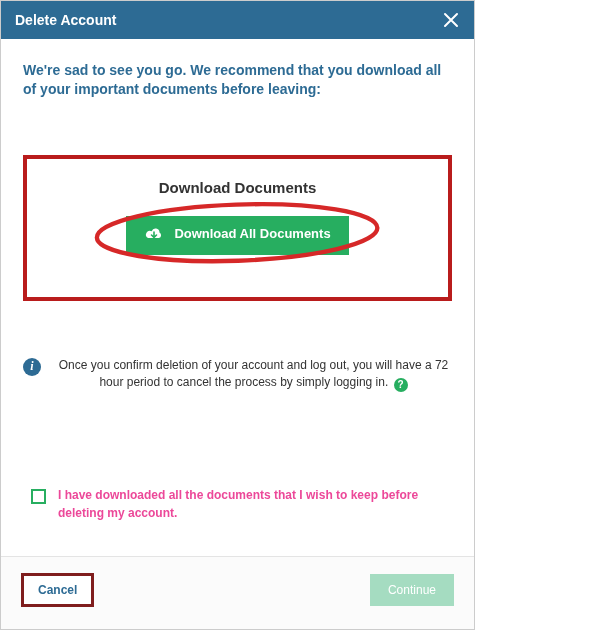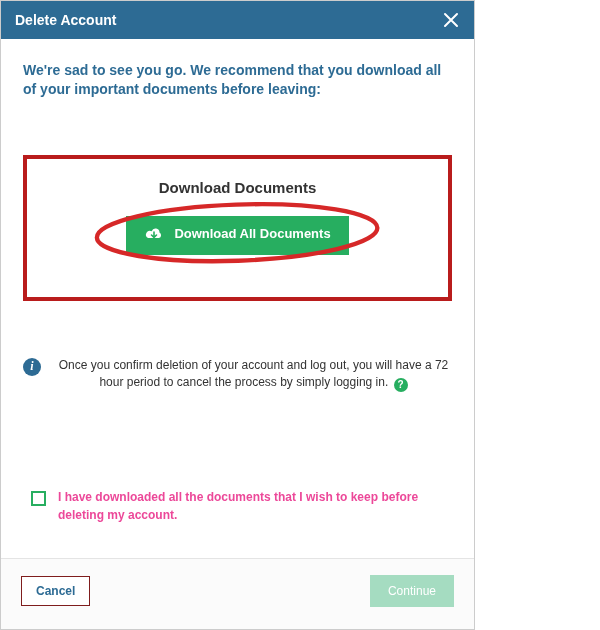--- a/index.html
+++ b/index.html
@@ -166,21 +166,21 @@
     .footer {
       border-top: 1px solid #e4e4e4;
       padding: 16px 20px 22px 20px;
       display: flex;
       align-items: center;
       justify-content: space-between;
       background: #fbfbfb;
     }
     .cancel-btn {
       background: #fff;
-      border: 1px solid #7f1d1d;
+      border: 3px solid #7f1d1d;
       color: #2d6b94;
       padding: 7px 14px;
       font-weight: bold;
       font-size: 12px;
       cursor: pointer;
       font-family: inherit;
     }
     .continue-btn {
       background: #a5dcc1;
       border: none;

